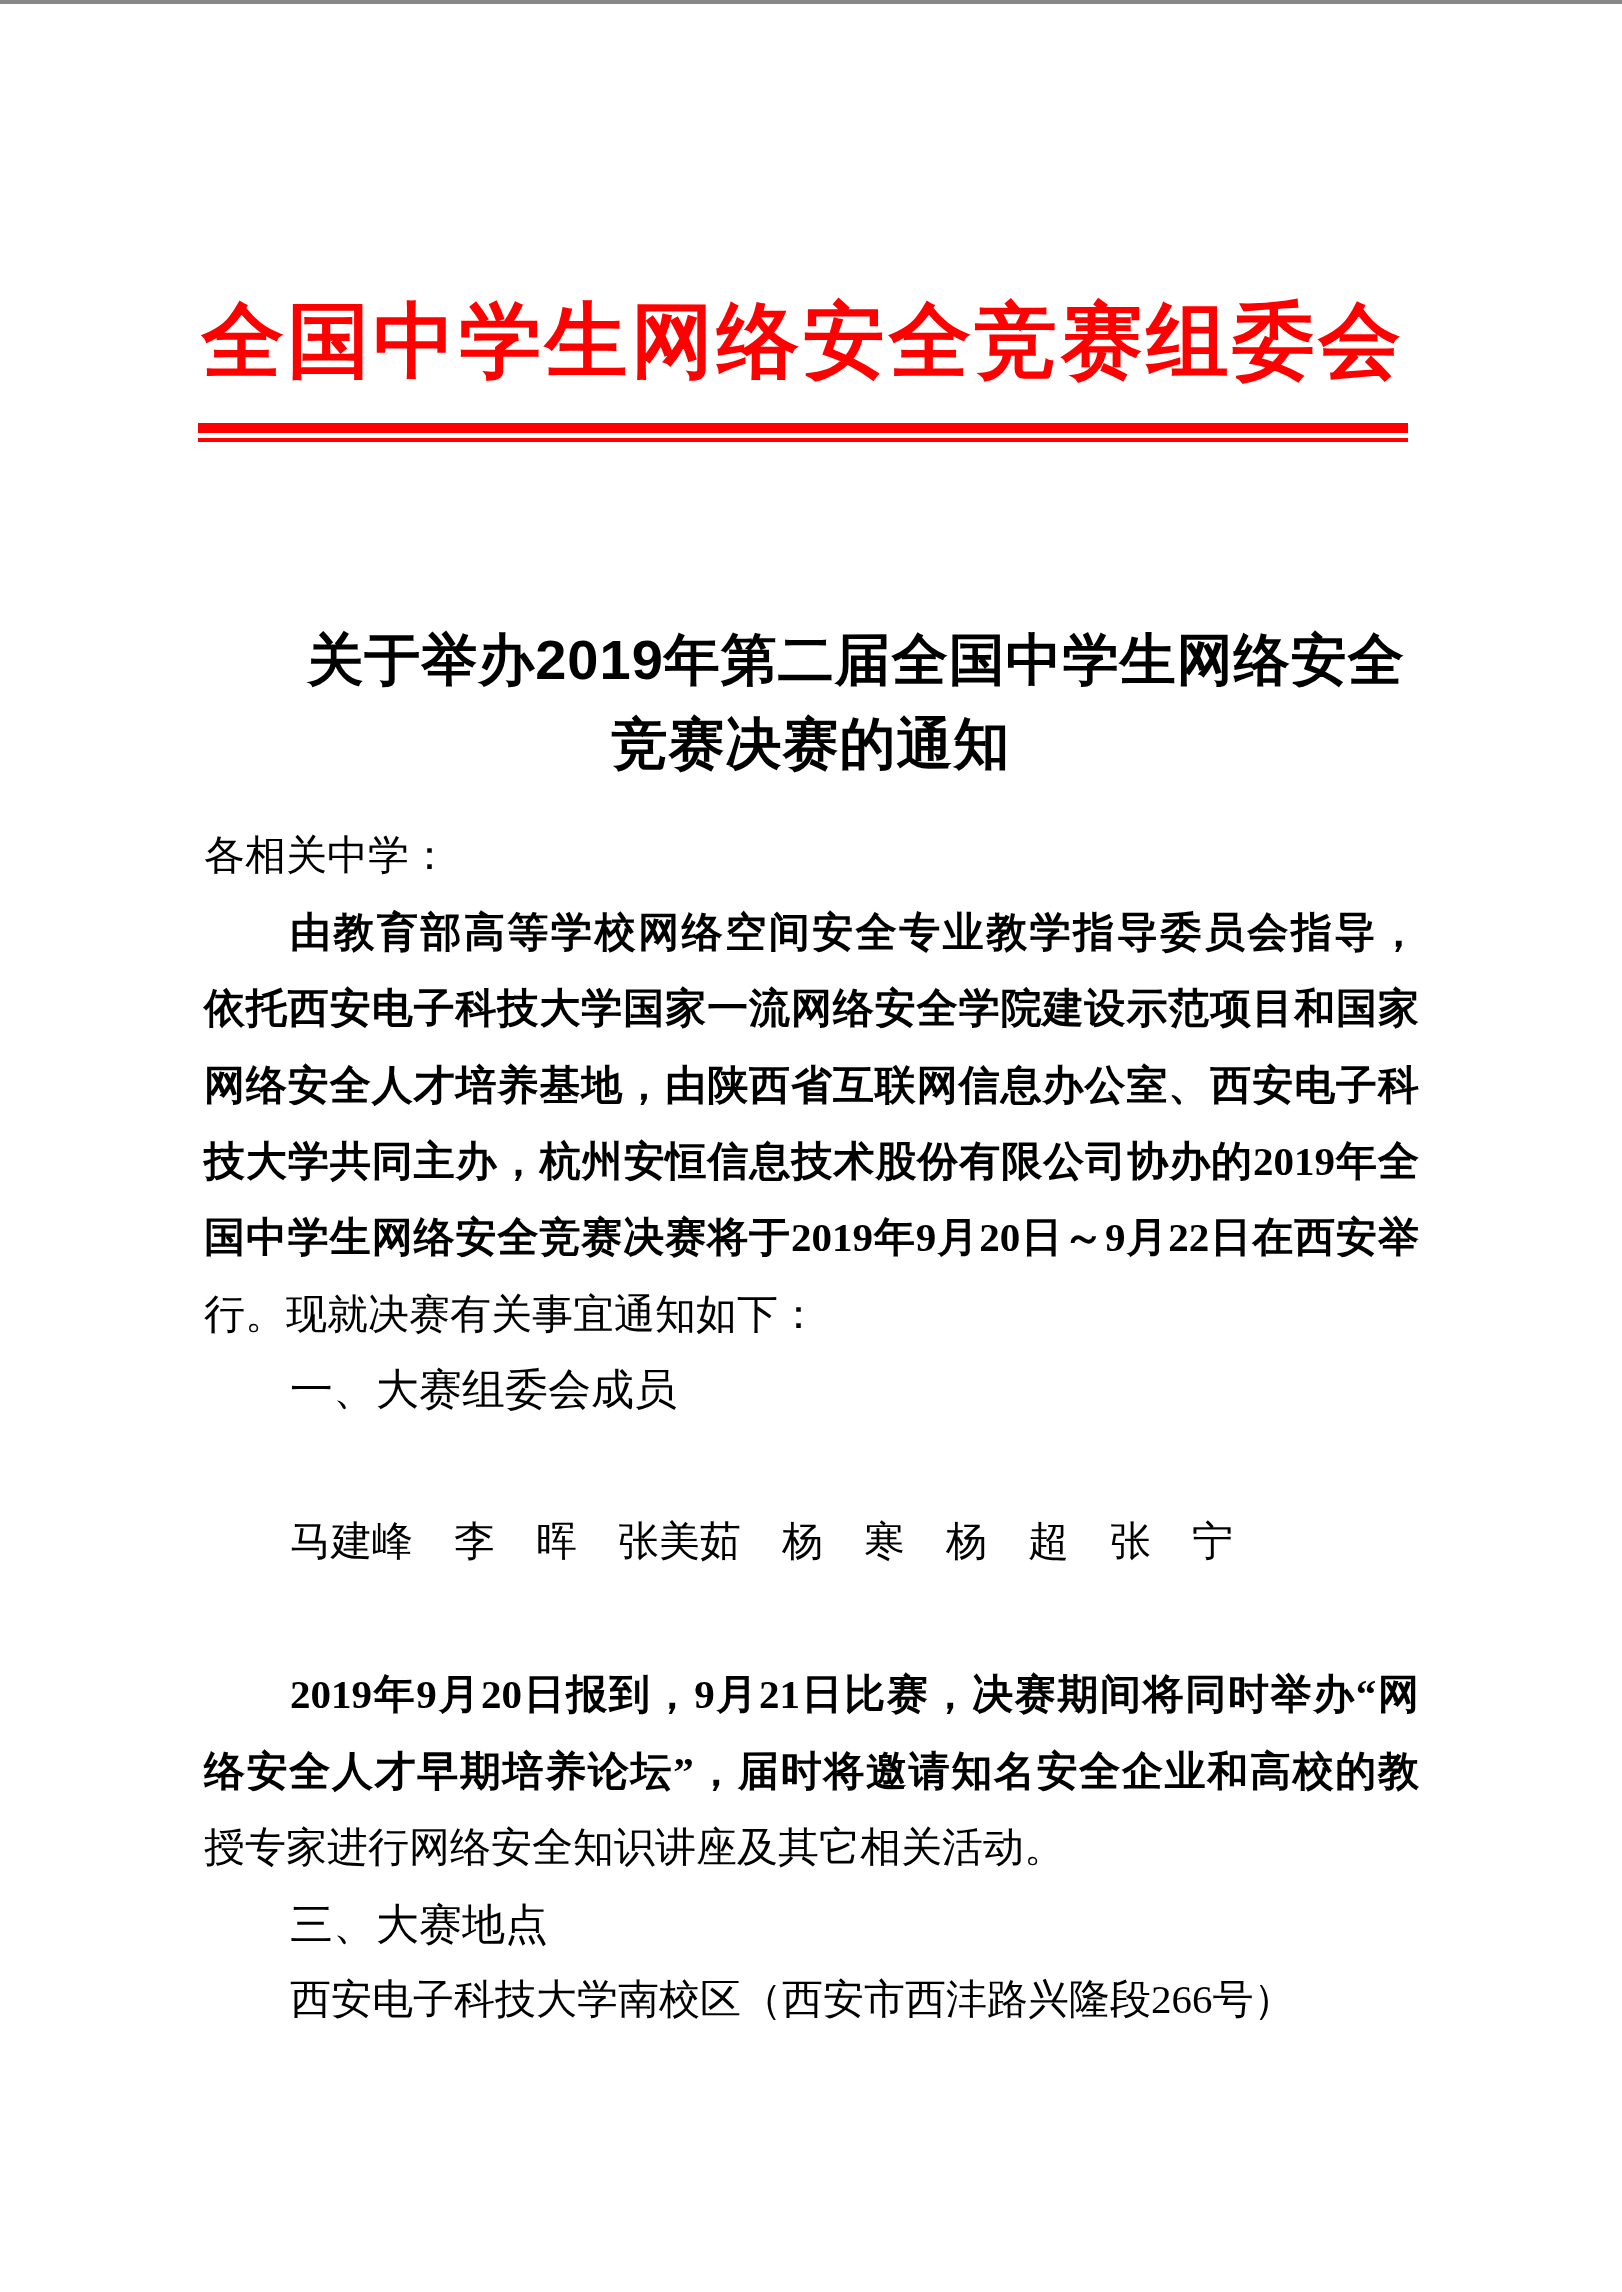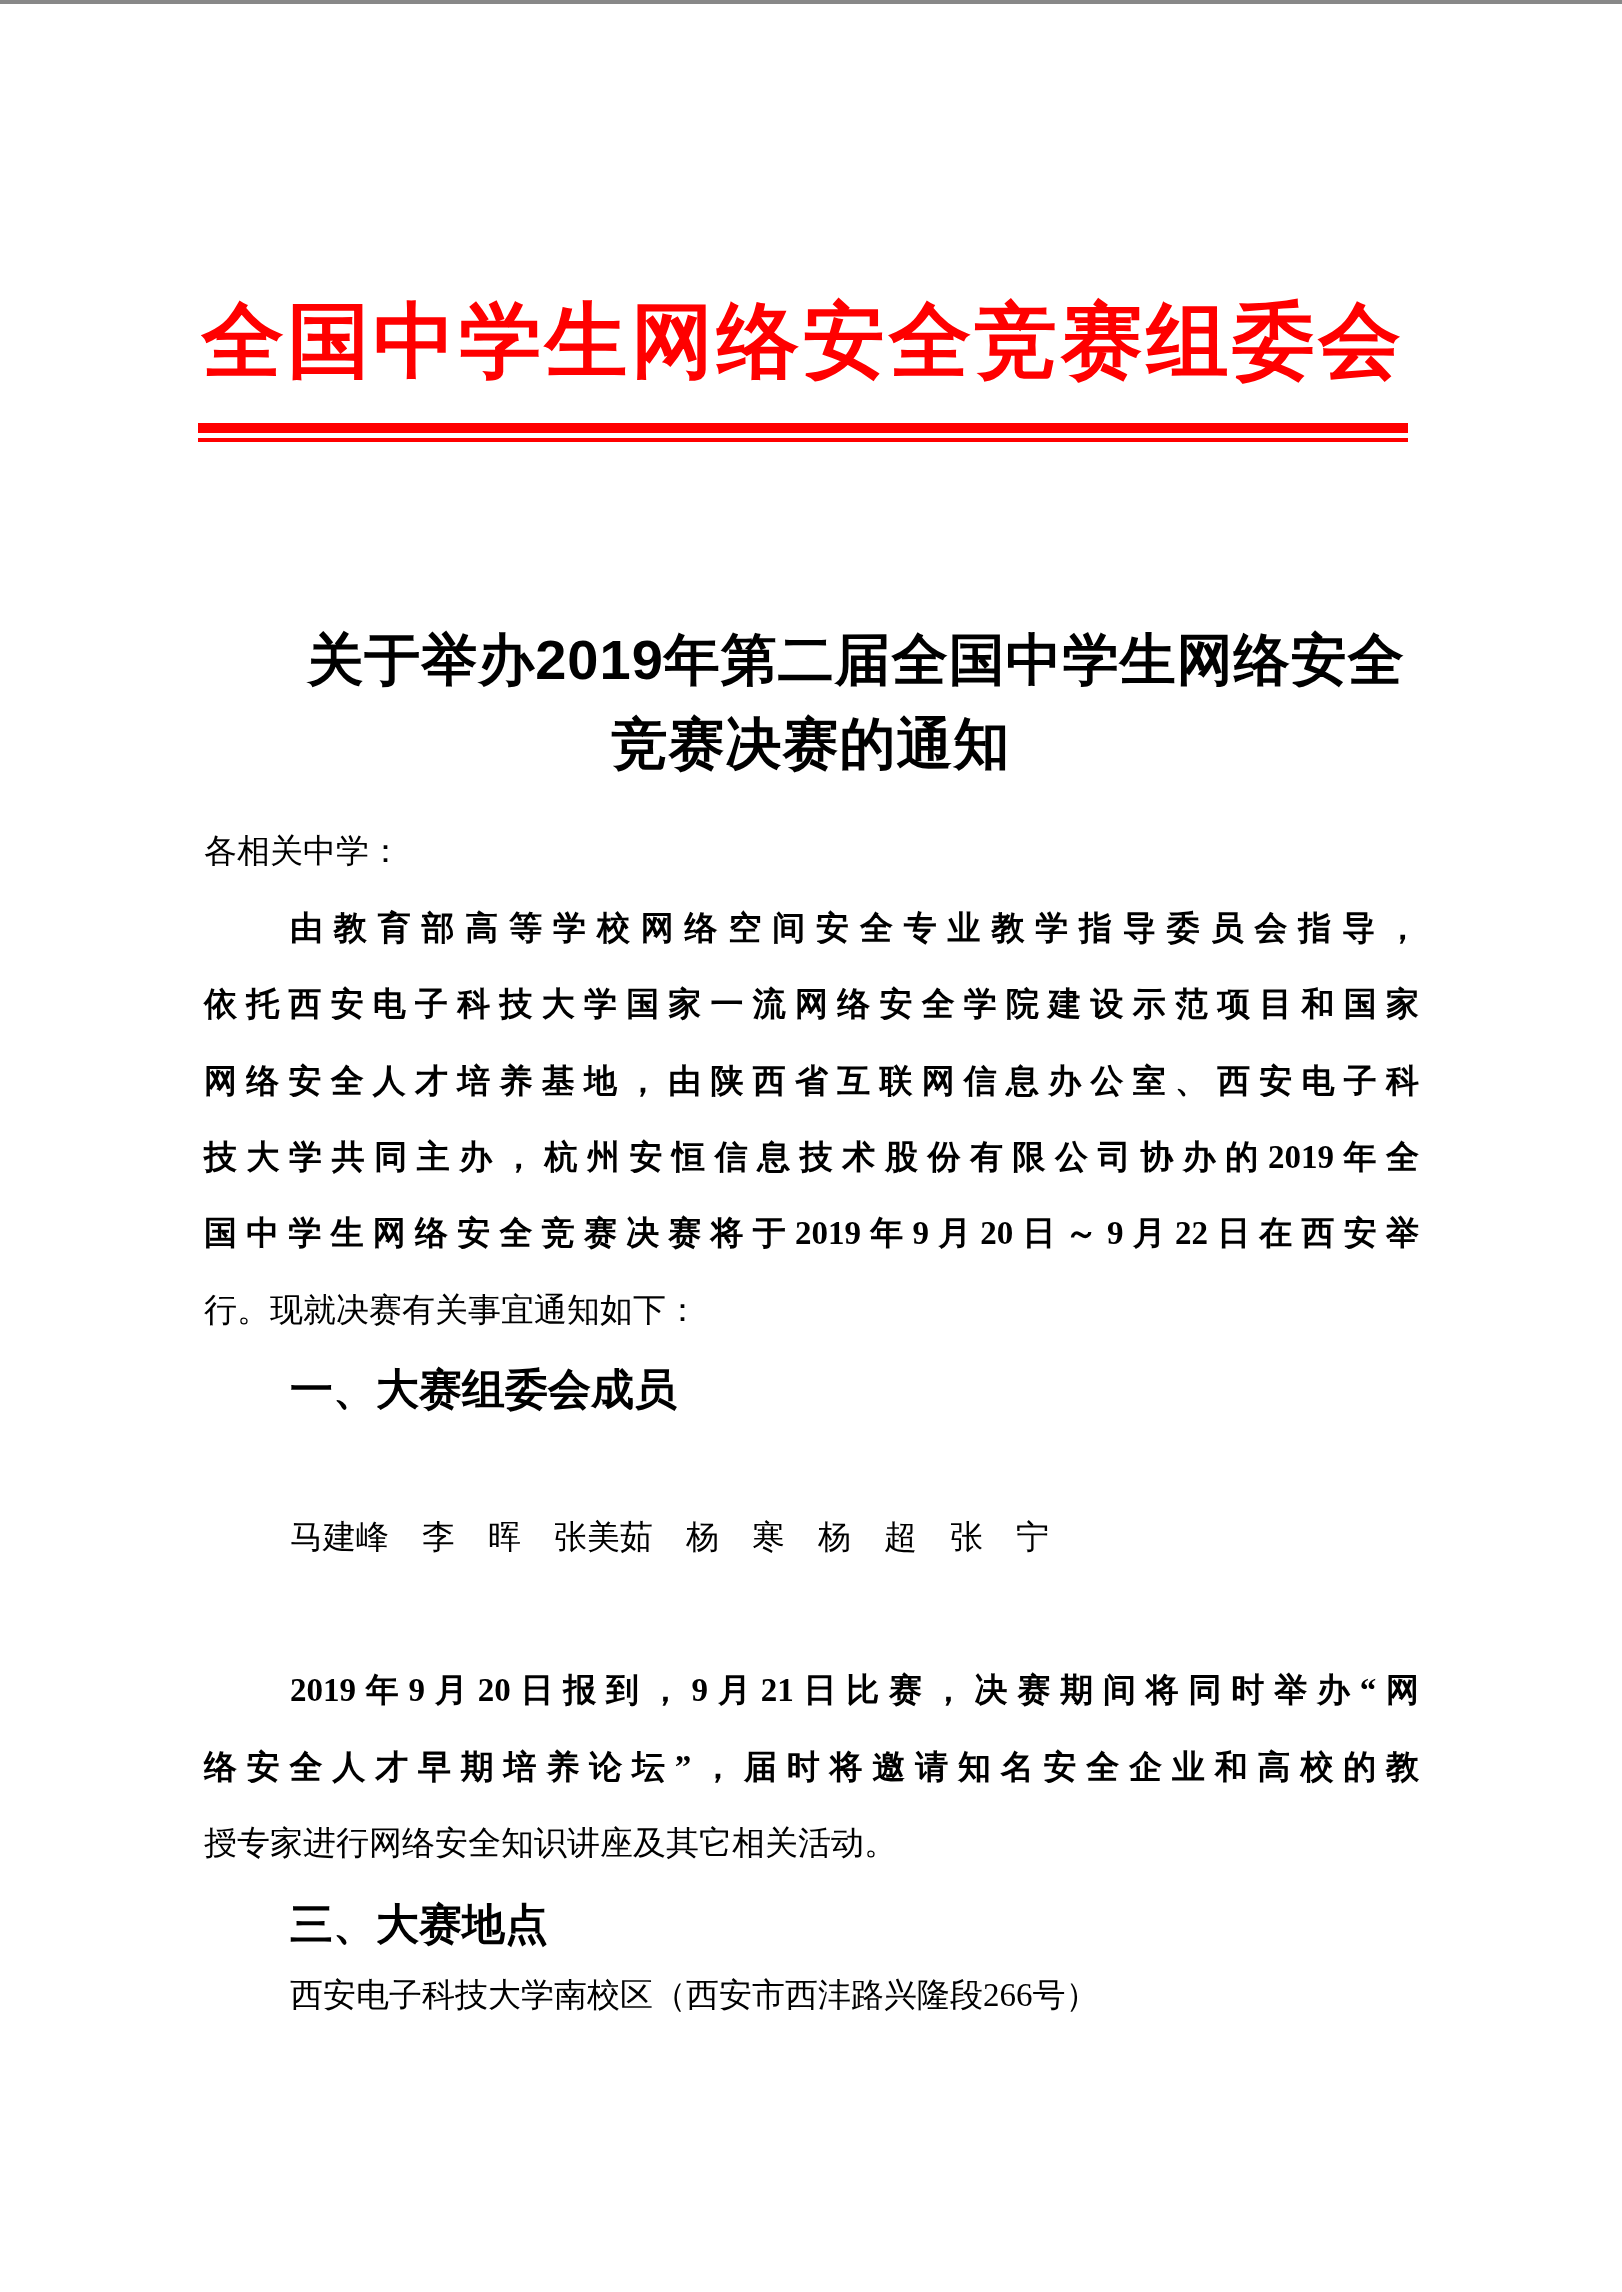--- a/index.html
+++ b/index.html
@@ -28,33 +28,33 @@
     position:absolute;left:0;width:1622px;text-align:center;
     font-family:"Liberation Sans", sans-serif;
     font-weight:bold;font-size:56px;line-height:1;
     letter-spacing:1px;white-space:nowrap;
   }
   .doc-title.t1{top:628px;padding-left:45px;}
   .doc-title.t2{top:712px;}
   
   .line{
     position:absolute;left:204px;width:1215px;
-    font-size:33px;line-height:1;
+    font-size:41px;line-height:1;
     white-space:nowrap;
   }
   .line.fill{
     white-space:normal;
     text-align:justify;
     text-align-last:justify;
     font-weight:bold;
   }
   .line.indent{text-indent:86px;}
   .line.heading{
     font-family:"Liberation Sans", sans-serif;
-    font-weight:bold;font-size:43px;
+    font-weight:normal;font-size:43px;
   }
 </style>
 </head>
 <body>
 
 <div class="page">
 
   <div class="org-name">全国中学生网络安全竞赛组委会</div>
   <div class="rule thick"></div>
   <div class="rule thin"></div>

